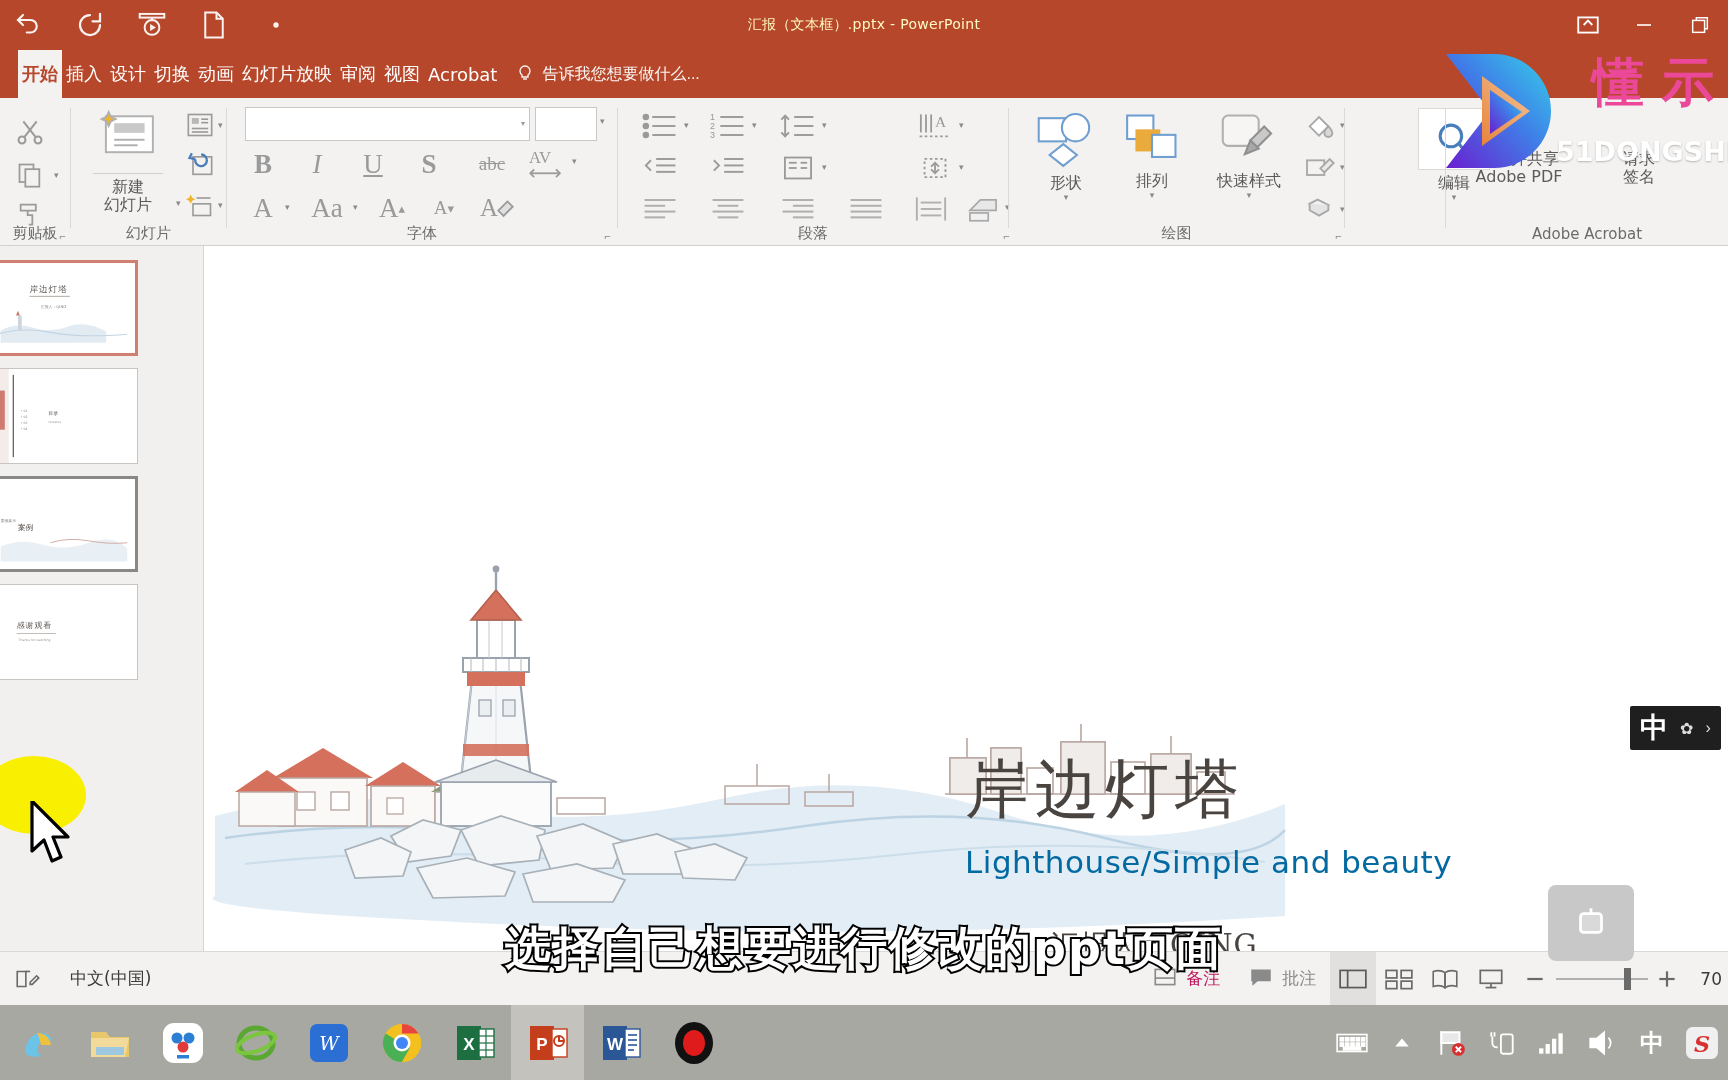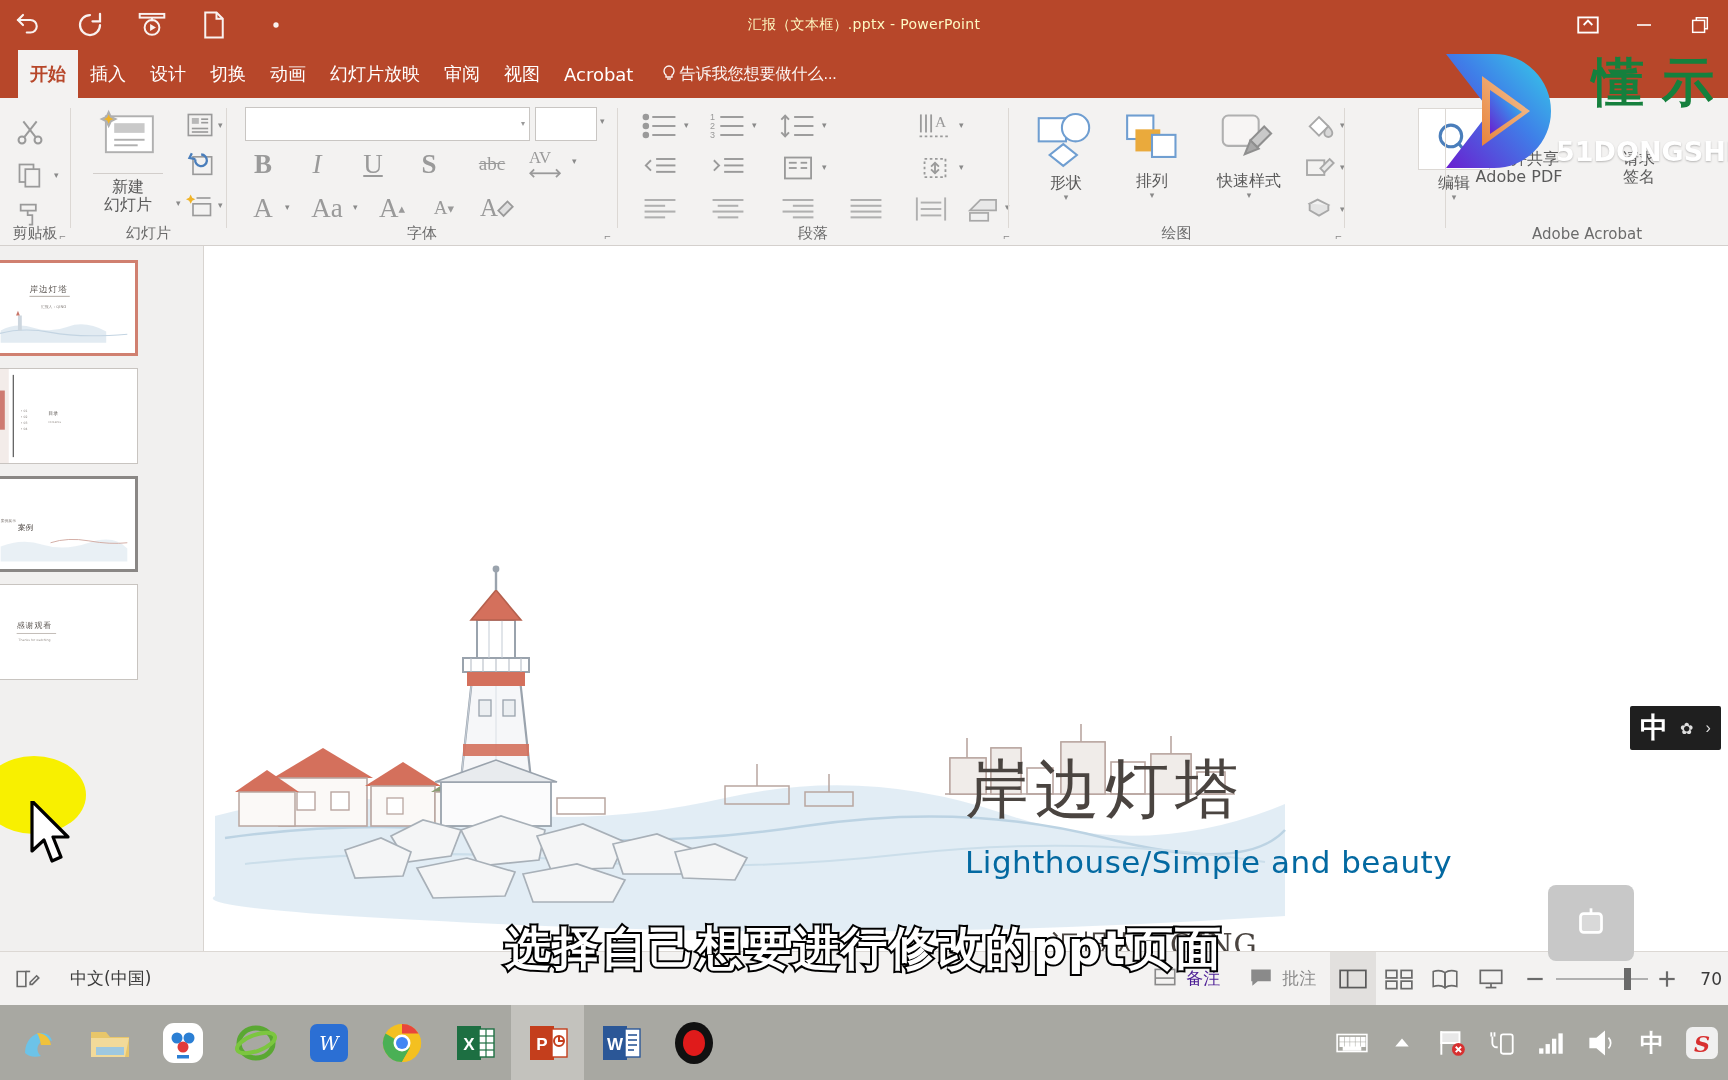--- a/index.html
+++ b/index.html
@@ -30,26 +30,26 @@
   }
   .win-ctrls { position:absolute; right:0; top:0; height:50px; display:flex; align-items:center; }
   .win-btn { width:56px; height:50px; display:flex; align-items:center; justify-content:center; color:#fff; }
 
   
   .tabstrip {
     position:absolute; left:0; top:50px; width:1728px; height:48px;
     background:#b7472a; display:flex; align-items:flex-end;
   }
   .tab {
-    height:48px; padding:0 12px; display:flex; align-items:center; justify-content:center;
+    height:48px; padding:0 4px; display:flex; align-items:center; justify-content:center;
     color:#fff; font-size:18px; white-space:nowrap;
     font-family:"DejaVu Sans","Liberation Sans",sans-serif;
   }
   .tab.active { background:#f3f2f1; color:#b7472a; font-weight:bold; }
-  .tellme { display:flex; align-items:center; color:#fff; font-size:16px; padding:0 14px; height:48px; opacity:.95; }
+  .tellme { display:flex; align-items:center; gap:7px; color:#fff; font-size:16px; padding:0 14px; height:48px; opacity:.95; }
 
   
   .ribbon {
     position:absolute; left:0; top:98px; width:1728px; height:148px;
     background:#f3f2f1; border-bottom:1px solid #d4d0cd;
   }
   .grp { position:absolute; top:0; height:148px; }
   .grp-label {
     position:absolute; bottom:3px; left:0; width:100%; text-align:center;
     font-size:15px; color:#6b6b6b;
@@ -118,21 +118,21 @@
   .tray-i { width:44px; height:75px; display:flex; align-items:center; justify-content:center; color:#fff; }
 
   
   .wm-logo { position:absolute; left:1432px; top:46px; width:130px; height:130px; }
   .wm-text {
     position:absolute; left:1556px; top:136px; font-size:27px; font-weight:bold; color:#fff;
     font-family:"DejaVu Sans","Liberation Sans",sans-serif; white-space:nowrap;
     text-shadow:0 1px 2px rgba(0,0,0,.25);
   }
   .wm-cn {
-    position:absolute; left:1592px; top:48px; font-size:52px; font-weight:bold; color:#15803d;
+    position:absolute; left:1592px; top:48px; font-size:52px; font-weight:bold; color:#ec4899;
     font-family:"DejaVu Sans","Liberation Sans",sans-serif; white-space:nowrap;
   }
   .ime {
     position:absolute; left:1630px; top:706px; height:44px; background:#1f1f1f;
     display:flex; align-items:center; padding:0 10px; gap:12px; border-radius:2px;
   }
   .ime .cn { color:#fff; font-size:28px; font-weight:bold; font-family:"DejaVu Sans",sans-serif; }
   .ime .dot { color:#ddd; font-size:16px; }
   .caption {
     position:absolute; left:0; top:918px; width:1728px; text-align:center;
@@ -768,21 +768,21 @@
 
     <div style="flex:1"></div>
 
     <div class="st-item">
       <span>
         <svg width="26" height="22" viewBox="0 0 24 20" fill="none" stroke="#8a8a8a" stroke-width="1.5">
           <rect x="3" y="3" width="18" height="14"></rect>
             <line x1="3" y1="11" x2="21" y2="11"></line>
         </svg>
       </span>
-      <span style="color:#4c1d95">备注</span>
+      <span style="color:#be185d">备注</span>
     </div>
     <div class="st-item">
       <span>
         <svg width="26" height="22" viewBox="0 0 24 20" fill="#8a8a8a">
           <path d="M3 3h18v11H9l-5 4v-4H3z"></path>
         </svg>
       </span>
       <span style="color:#8a8a8a">批注</span>
     </div>
 

